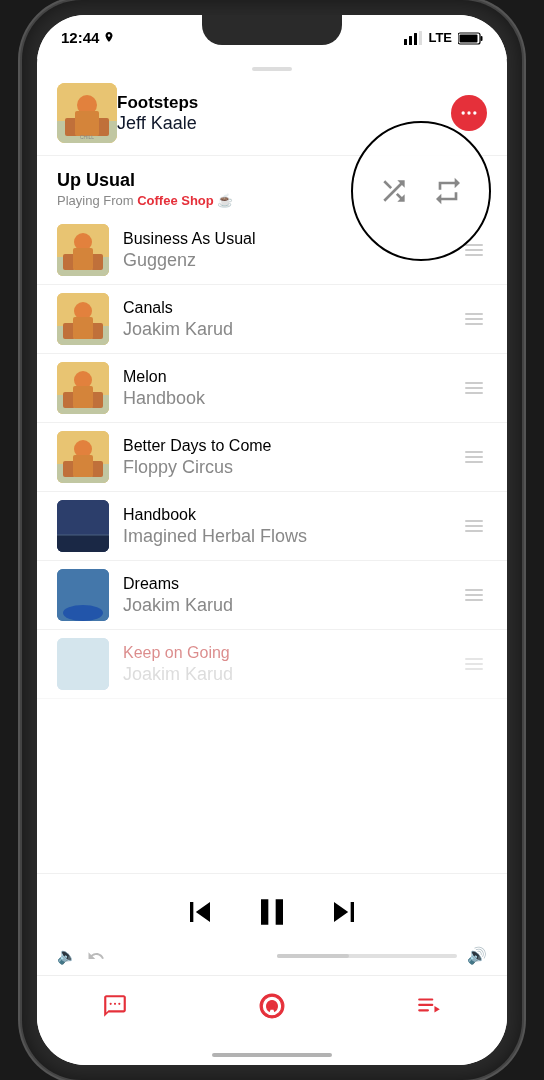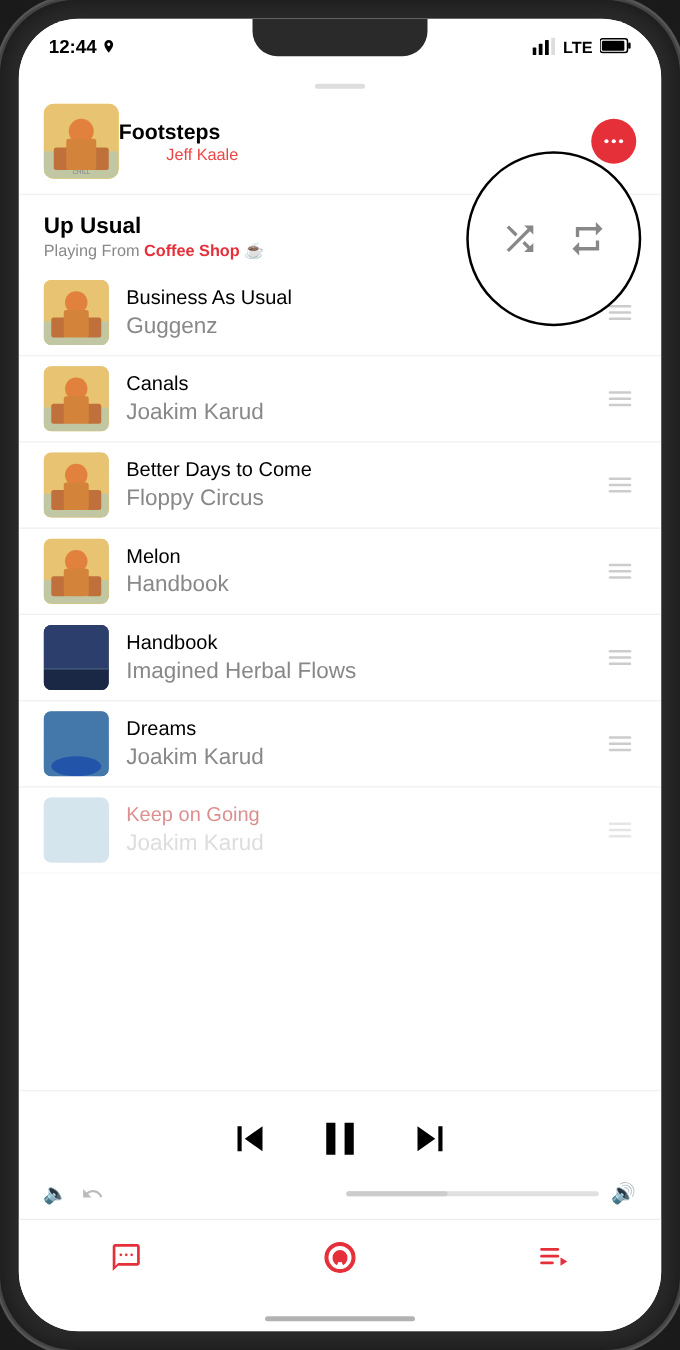--- a/index.html
+++ b/index.html
@@ -5,21 +5,21 @@
     * { box-sizing: border-box; margin: 0; padding: 0; }
     body {
       background: #1a1a1a;
       display: flex;
       justify-content: center;
       align-items: center;
       min-height: 100vh;
       font-family: -apple-system, BlinkMacSystemFont, 'Helvetica Neue', Arial, sans-serif;
     }
     .phone {
-      width: 544px;
+      width: 500px;
       height: 1080px;
       background: #2a2a2a;
       border-radius: 60px;
       position: relative;
       box-shadow: 0 0 0 2px #444, 0 0 0 4px #555, inset 0 0 20px rgba(0,0,0,0.5);
       overflow: hidden;
       display: flex;
       flex-direction: column;
     }
     
@@ -50,21 +50,21 @@
       font-size: 15px;
       font-weight: 600;
       color: #000;
       display: flex;
       align-items: center;
       gap: 4px;
     }
     .status-time svg { width: 12px; height: 12px; }
     .status-icons {
       display: flex;
-      align-items: flex-start;
+      align-items: flex-end;
       gap: 6px;
     }
     .status-bar .notch {
       position: absolute;
       top: 0;
       left: 50%;
       transform: translateX(-50%);
       width: 140px;
       height: 30px;
       background: #2a2a2a;
@@ -102,23 +102,22 @@
     }
     .track-info {
       flex: 1;
     }
     .track-title {
       font-size: 17px;
       font-weight: 600;
       color: #000;
     }
     .track-artist {
-      font-size: 13px;
-      color: #ef4444;
-      margin-left: 38px;
+      font-size: 18px;
+      color: #0f172a;
     }
     .more-btn {
       width: 36px;
       height: 36px;
       background: #e5303a;
       border-radius: 50%;
       display: flex;
       align-items: center;
       justify-content: center;
       cursor: pointer;
@@ -452,44 +451,44 @@
           <svg viewBox="0 0 52 52" xmlns="http://www.w3.org/2000/svg">
             <rect width="52" height="52" fill="#e8c472"></rect>
             <rect x="0" y="33" width="52" height="19" fill="#87CEEB" opacity="0.4"></rect>
             <circle cx="26" cy="18" r="9" fill="#e07030" opacity="0.8"></circle>
             <rect x="6" y="30" width="12" height="16" fill="#c0703a" rx="2"></rect>
             <rect x="34" y="30" width="12" height="16" fill="#c0703a" rx="2"></rect>
             <rect x="16" y="24" width="20" height="22" fill="#d4843a" rx="2"></rect>
           </svg>
         </div>
         <div class="track-text">
-          <div class="track-name">Better Days to Come</div>
-          <div class="track-sub">Floppy Circus</div>
+          <div class="track-name">Melon</div>
+          <div class="track-sub">Handbook</div>
         </div>
         <div class="drag-icon">
           <span></span>
             <span></span>
             <span></span>
         </div>
       </div>
 
       <div class="track-item">
         <div class="track-album-art art-beach">
           <svg viewBox="0 0 52 52" xmlns="http://www.w3.org/2000/svg">
             <rect width="52" height="52" fill="#e8c472"></rect>
             <rect x="0" y="33" width="52" height="19" fill="#87CEEB" opacity="0.4"></rect>
             <circle cx="26" cy="18" r="9" fill="#e07030" opacity="0.8"></circle>
             <rect x="6" y="30" width="12" height="16" fill="#c0703a" rx="2"></rect>
             <rect x="34" y="30" width="12" height="16" fill="#c0703a" rx="2"></rect>
             <rect x="16" y="24" width="20" height="22" fill="#d4843a" rx="2"></rect>
           </svg>
         </div>
         <div class="track-text">
-          <div class="track-name">Melon</div>
-          <div class="track-sub">Handbook</div>
+          <div class="track-name">Better Days to Come</div>
+          <div class="track-sub">Floppy Circus</div>
         </div>
         <div class="drag-icon">
           <span></span>
             <span></span>
             <span></span>
         </div>
       </div>
 
       <div class="track-item">
         <div class="track-album-art art-dark">

